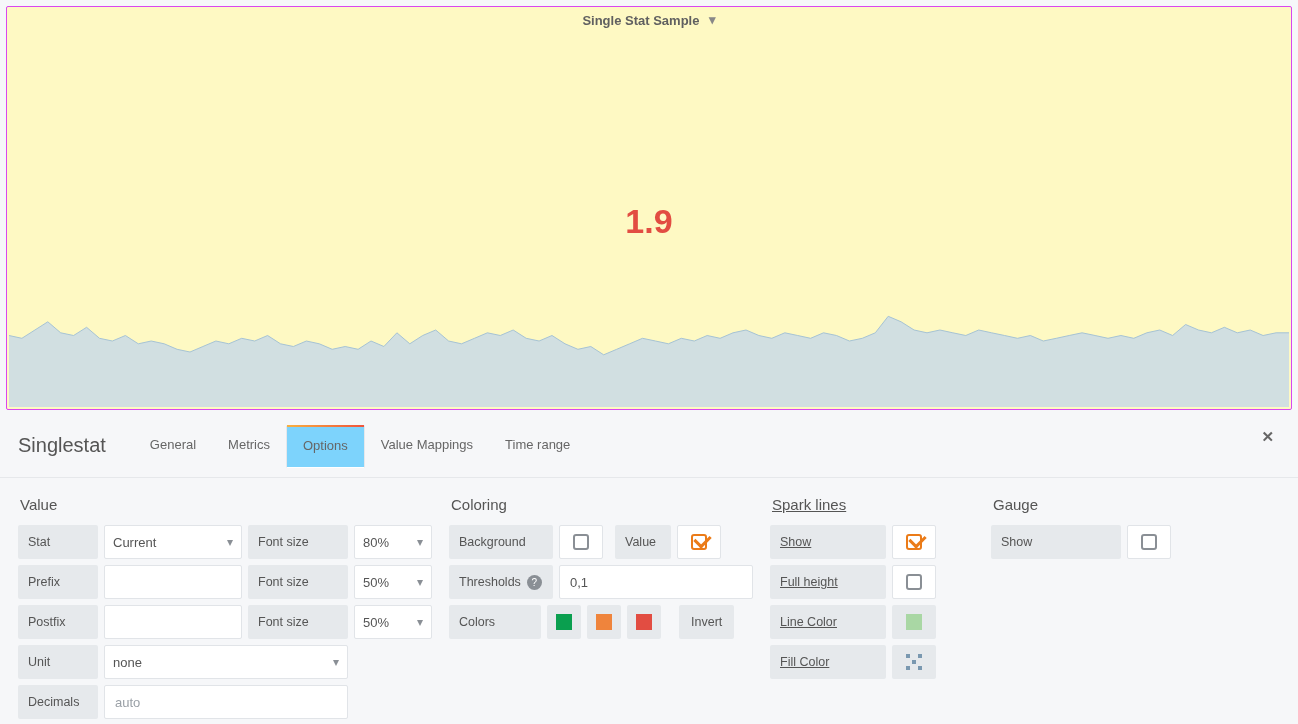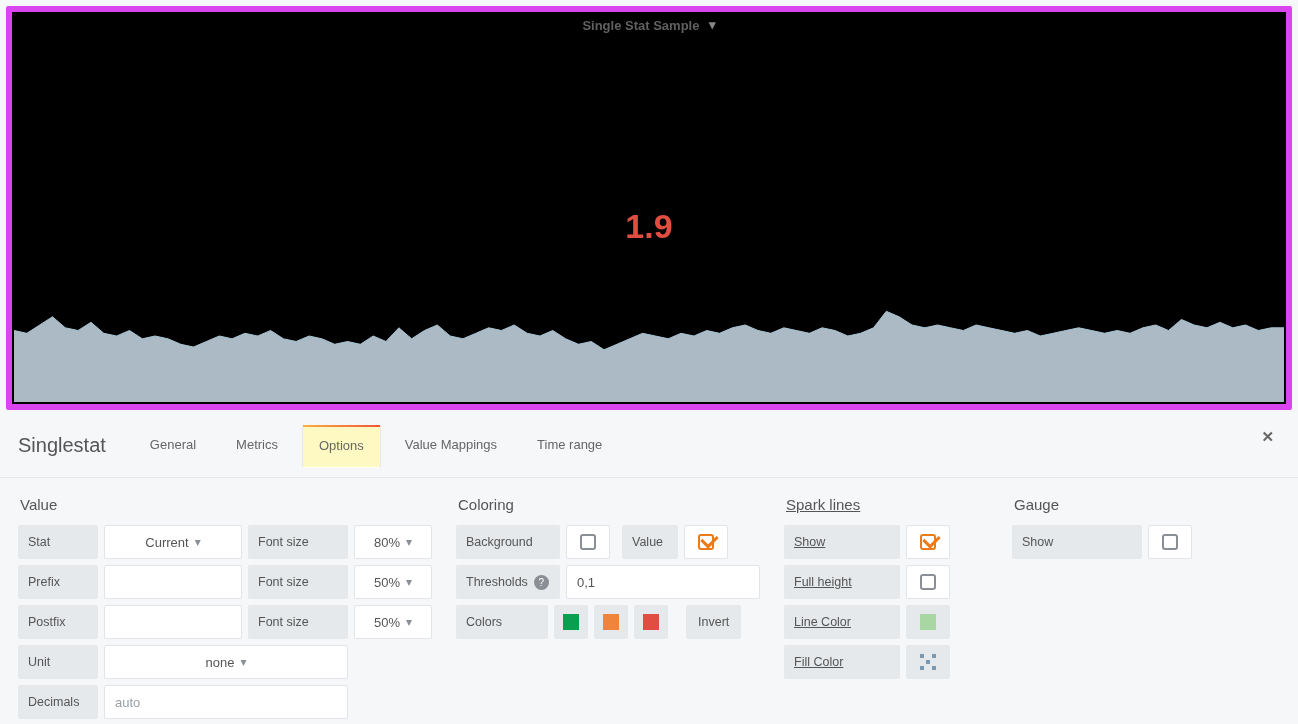--- a/index.html
+++ b/index.html
@@ -8,22 +8,22 @@
     font-family: -apple-system, BlinkMacSystemFont, "Segoe UI", Helvetica, Arial, sans-serif;
     background: #f6f7f9;
     color: #555;
     font-size: 13px;
   }
   .page { width: 1298px; height: 724px; position: relative; }
 
   
   .panel-wrap { padding: 6px 6px 0 6px; }
   .panel {
-    background: #000000;
-    border: 6px solid #d946ef;
+    background: #fef9c3;
+    border: 1px solid #d946ef;
     border-radius: 2px;
     position: relative;
     height: 404px;
     overflow: hidden;
   }
   .panel-title-row {
     text-align: center;
     padding-top: 6px;
     font-size: 13px;
     color: #606060;
@@ -51,62 +51,62 @@
     display: flex; align-items: center;
     padding: 14px 18px 10px 18px;
     border-bottom: 1px solid #e6e8eb;
     position: relative;
     text-align: right;
   }
   .editor-head h2 {
     margin: 0 28px 0 0;
     font-size: 20px; font-weight: 400; color: #555;
   }
-  .tabs { display: flex; gap: 8px; }
+  .tabs { display: flex; gap: 0; }
   .tab {
     padding: 12px 16px 14px;
     color: #666; cursor: pointer; font-size: 13px;
     position: relative; top: 1px;
   }
   .tab.active {
-    background: #fef9c3;
+    background: #7dd3fc;
     border: 1px solid #e6e8eb;
     border-bottom-color: #fff;
     border-radius: 2px 2px 0 0;
   }
   .tab.active::before {
     content: "";
     position: absolute; left: 0; right: 0; top: -1px; height: 2px;
     background: linear-gradient(90deg, #f9b040, #f0543c);
   }
   .close-x {
     position: absolute; right: 24px; top: 18px;
     color: #666; font-weight: 700; font-size: 15px; cursor: pointer;
   }
 
   
-  .form-area { padding: 18px 4px 0 10px; display: flex; gap: 8px; }
+  .form-area { padding: 18px 4px 0 10px; display: flex; gap: 1px; }
   .col { padding: 0 8px; }
   .col.value { width: 430px; }
   .col.coloring { width: 320px; }
   .col.spark-col { width: 220px; text-decoration: underline; }
   .col.gauge { width: 220px; }
   .section-title { color: #555; font-size: 15px; margin: 0 0 12px 2px; }
 
   .row { display: flex; gap: 6px; margin-bottom: 6px; }
   .label {
     background: #e6e9ec; color: #555;
     display: flex; align-items: center;
     padding: 0 10px; height: 34px;
     border-radius: 2px; font-size: 12.5px;
   }
   .input, .select {
     background: #fff; border: 1px solid #e1e4e8; height: 34px;
     border-radius: 2px; padding: 0 8px; color: #555; font-size: 13px;
-    display: flex; align-items: center; justify-content: center;
+    display: flex; align-items: center; justify-content: space-between;
   }
   .input input {
     border: 0; outline: 0; width: 100%; height: 100%; font-size: 13px; color: #555;
     background: transparent;
   }
   .input input::placeholder { color: #9aa0a6; }
   .select .caret2 { color: #8a8f95; font-size: 12px; margin-left: 6px; }
   .checkbox-box {
     background: #fff; border: 1px solid #e1e4e8; height: 34px; width: 44px;
     border-radius: 2px; display: flex; align-items: center; justify-content: center;

